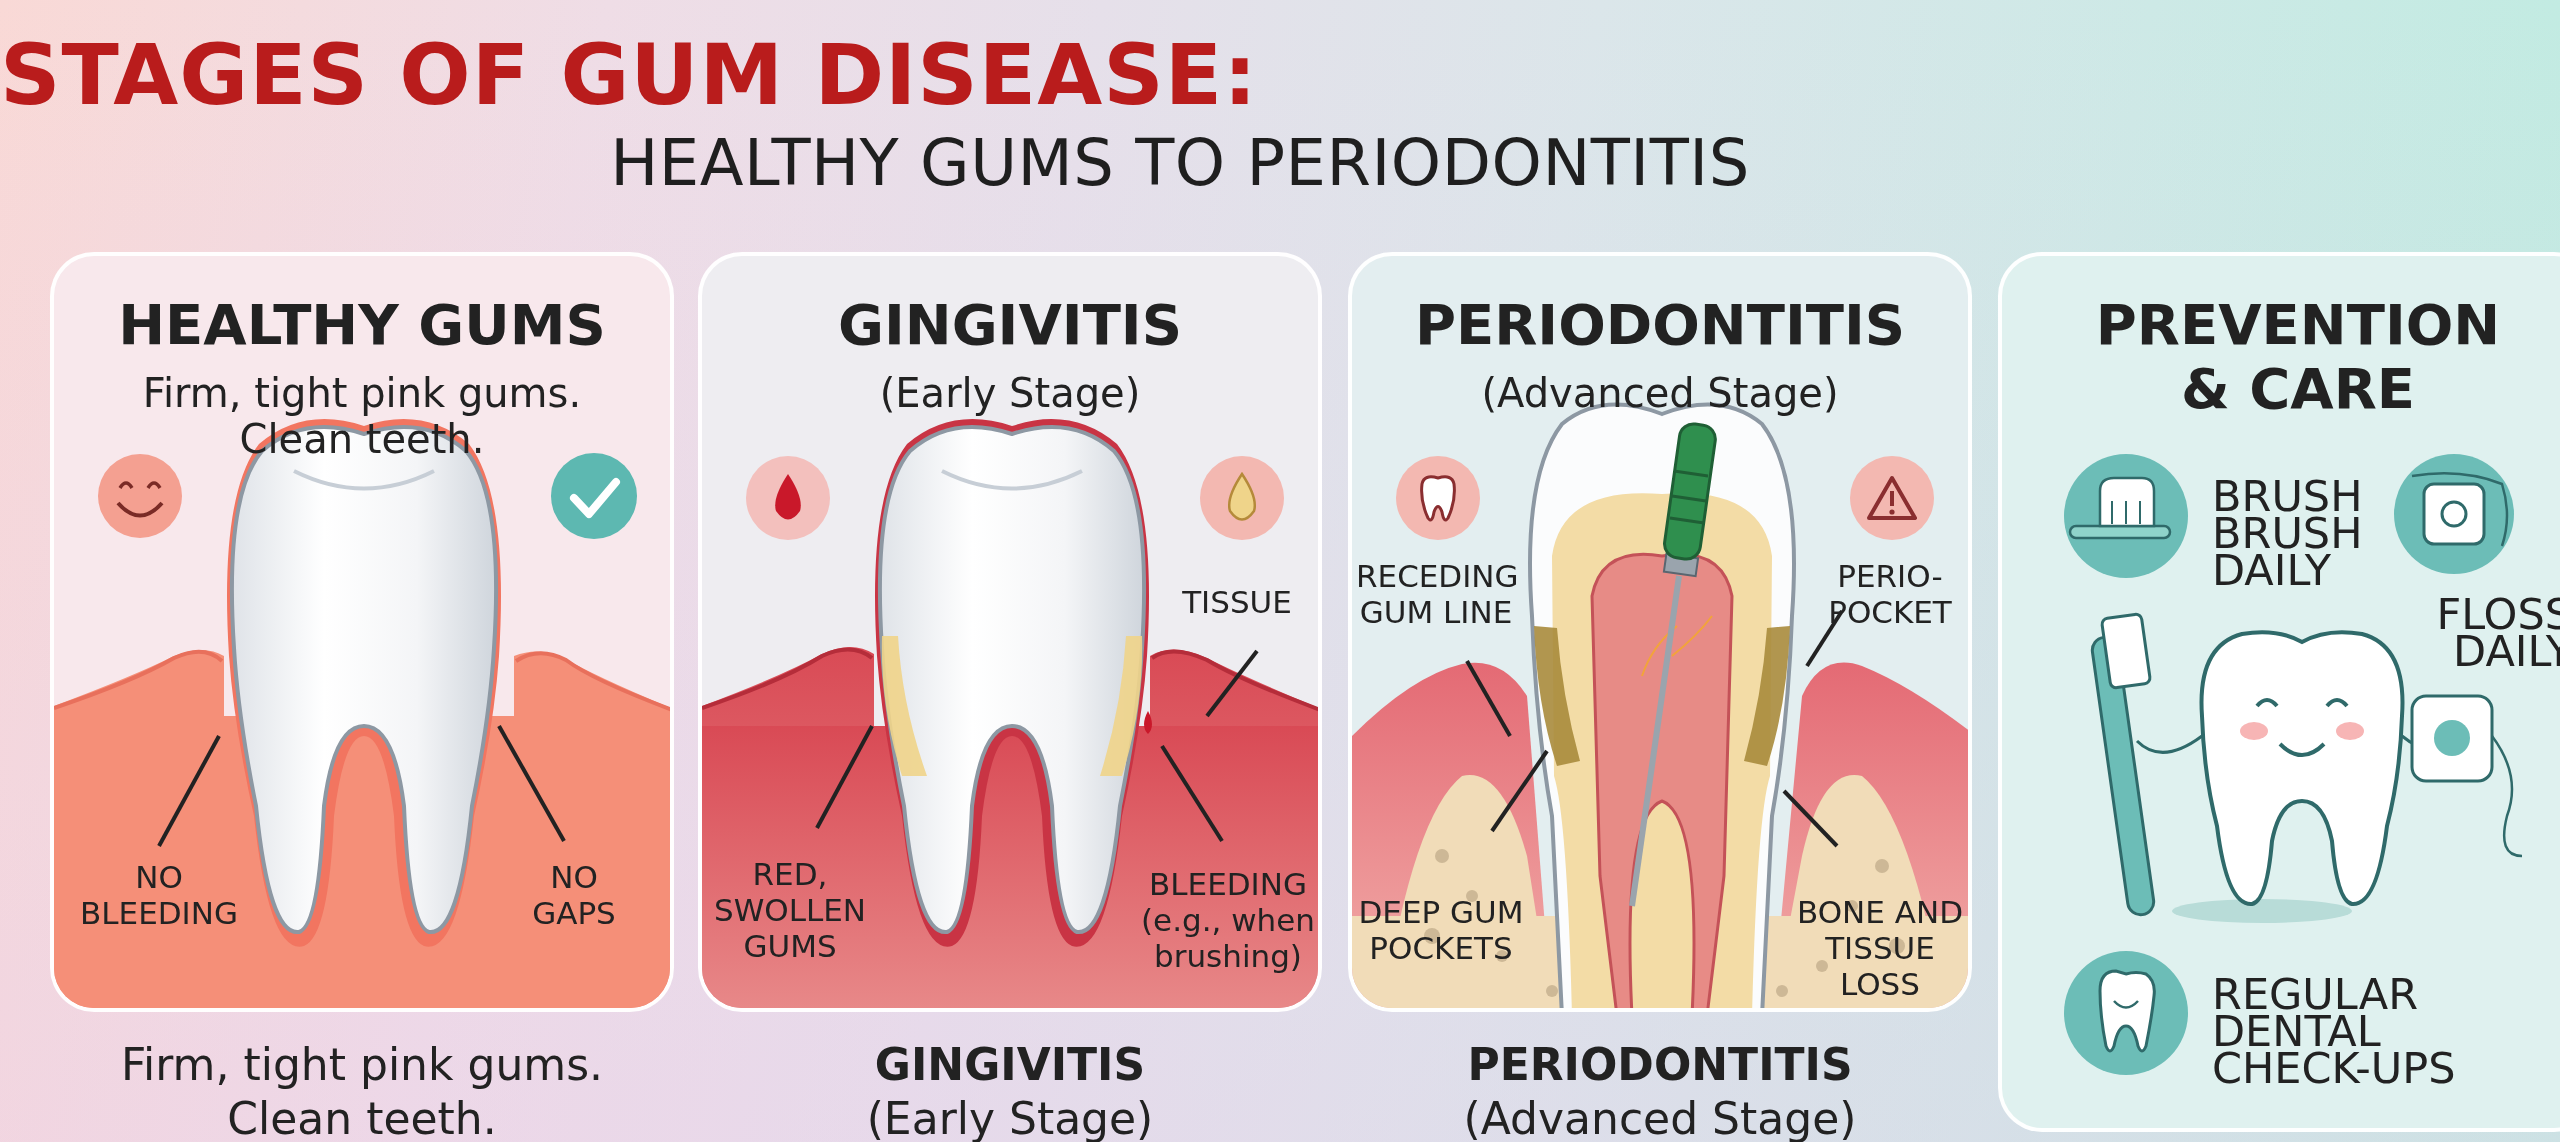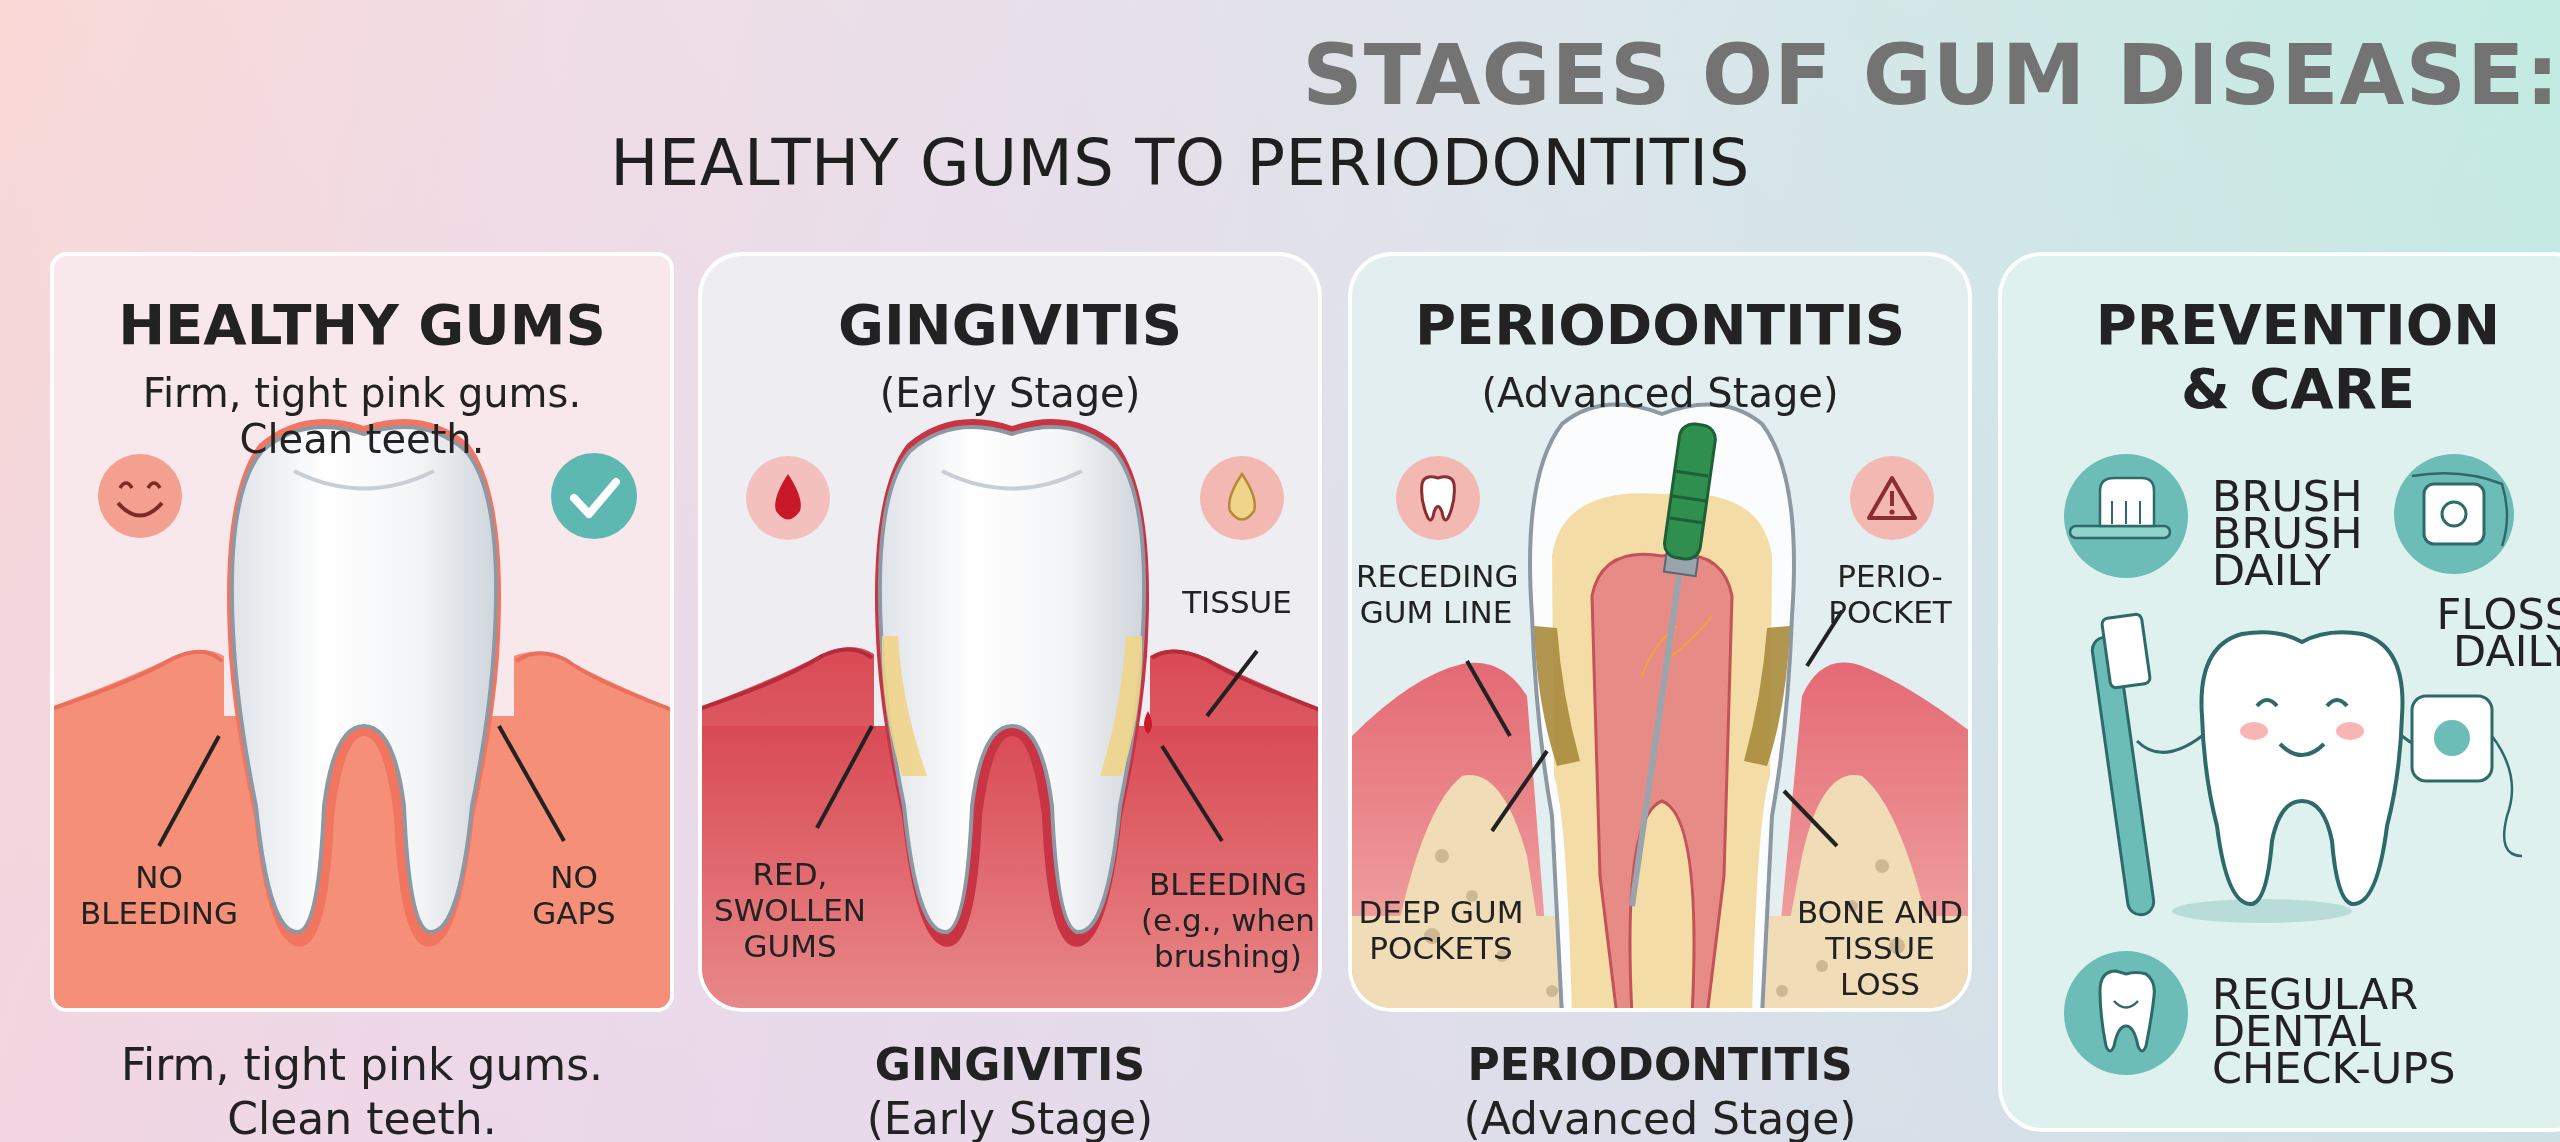--- a/index.html
+++ b/index.html
@@ -3,27 +3,27 @@
 <meta charset="utf-8">
 <style>
   html,body{margin:0;padding:0;}
   body{
     width:2560px;height:1142px;overflow:hidden;position:relative;
     font-family:"DejaVu Sans","Liberation Sans",sans-serif;
     background:linear-gradient(100deg,#f9d9d6 0%,#efdde6 22%,#e6e0ea 40%,#dbe6ea 58%,#cde9e6 78%,#bdece0 100%);
   }
   .bg-tint{position:absolute;left:0;top:0;width:2560px;height:1142px;
     background:linear-gradient(180deg,rgba(255,255,255,0) 0%,rgba(233,205,235,.35) 100%);pointer-events:none;}
-  .title{position:absolute;left:0;top:26px;width:2560px;text-align:right;
-    font-weight:bold;font-size:84px;letter-spacing:1px;color:#737373;}
+  .title{position:absolute;left:0;top:26px;width:2560px;text-align:left;
+    font-weight:bold;font-size:84px;letter-spacing:1px;color:#b91c1c;}
   .subtitle{position:absolute;left:0;top:126px;width:2360px;text-align:center;
     font-size:64px;color:#1f1f1f;letter-spacing:.5px;}
   .card{position:absolute;top:252px;height:760px;border-radius:44px;
     border:4px solid rgba(255,255,255,.95);box-sizing:border-box;overflow:hidden;}
-  .c1{left:50px;width:624px;background:#f8e8ec;border-radius:17px;}
+  .c1{left:50px;width:624px;background:#f8e8ec;}
   .c2{left:698px;width:624px;background:#eeedf1;}
   .c3{left:1348px;width:624px;background:#e3eef0;}
   .c4{left:1998px;width:600px;height:880px;background:#dff1ef;}
   .card-title{position:absolute;left:0;width:100%;text-align:center;font-weight:bold;
     font-size:56px;color:#222;top:36px;}
   .card-sub{position:absolute;left:0;width:100%;text-align:center;font-size:40px;color:#222;line-height:50px;}
   .art{position:absolute;left:0;top:0;}
   .lbl{position:absolute;font-size:31px;color:#222;text-align:center;line-height:36px;}
   .footer-caption{position:absolute;text-align:center;font-size:44px;color:#222;line-height:54px;}
   .footer-caption .bold{font-weight:bold;}

